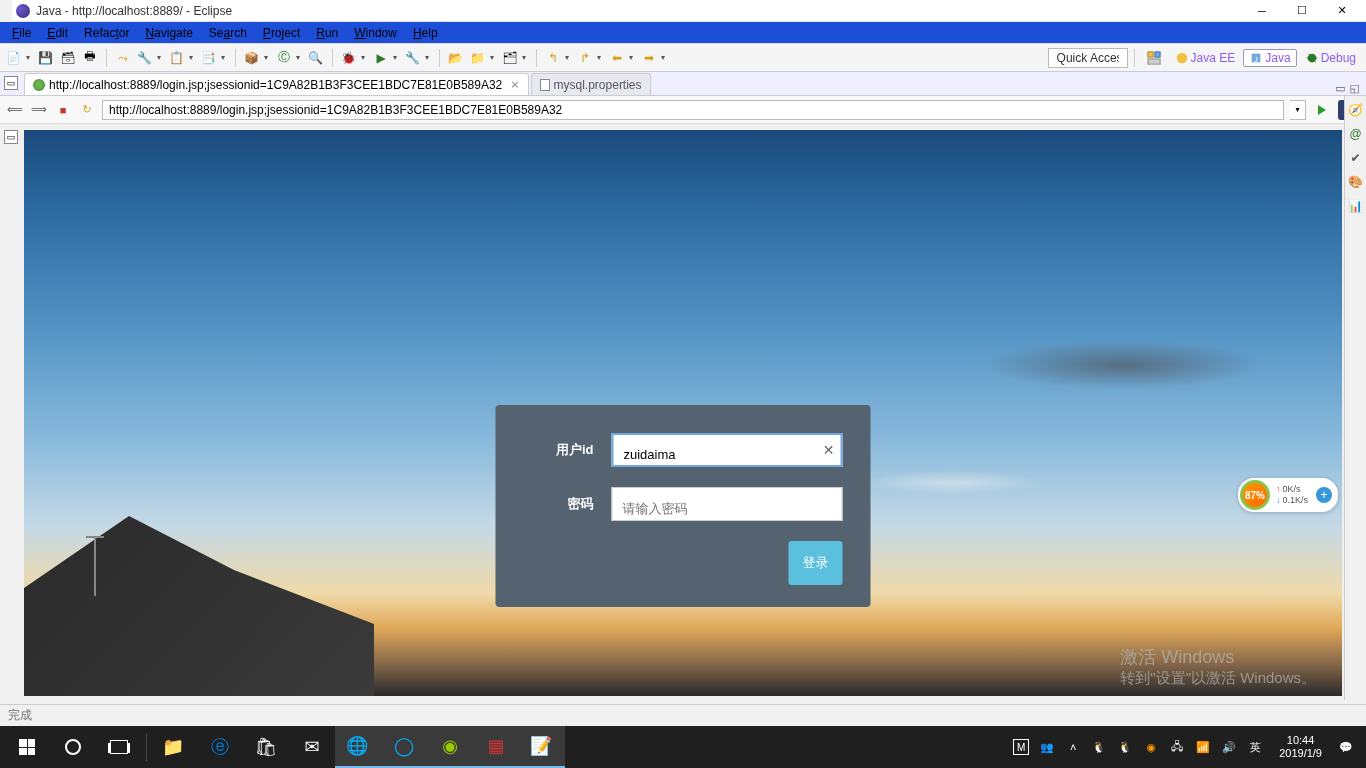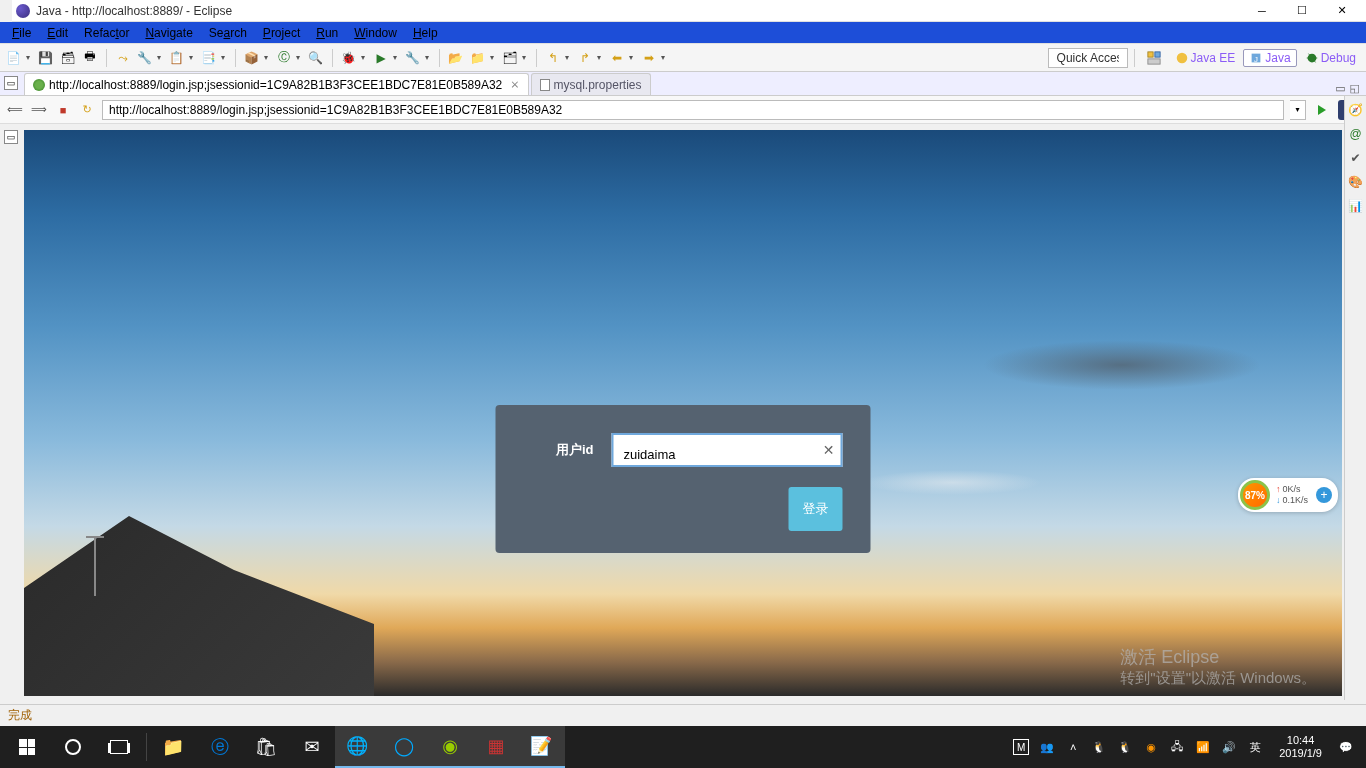--- a/index.html
+++ b/index.html
@@ -71,21 +71,21 @@
 .login-btn { background: #5bc0de; color: #fff; border: none; padding: 13px 14px; font-size: 13px; border-radius: 3px; cursor: pointer; }
 
 
 .content-left-toggle { position: absolute; left: 4px; top: 130px; width: 14px; height: 14px; border: 1px solid #888; background: #fff; font-size: 9px; display: flex; align-items: center; justify-content: center; }
 
 
 .watermark { position: absolute; right: 50px; top: 645px; color: rgba(180,180,180,0.7); font-size: 15px; text-align: left; }
 .watermark .wt { font-size: 18px; }
 
 
-.statusbar { position: absolute; left: 0; bottom: 42px; right: 0; height: 22px; background: #f0f0f0; border-top: 1px solid #ccc; font-size: 12px; padding: 2px 8px; color: #a16207; }
+.statusbar { position: absolute; left: 0; bottom: 42px; right: 0; height: 22px; background: #f0f0f0; border-top: 1px solid #ccc; font-size: 12px; padding: 2px 8px; color: #737373; }
 
 
 .speed-widget { position: absolute; right: 28px; top: 478px; display: flex; align-items: center; gap: 6px; background: #fff; border-radius: 16px; box-shadow: 0 1px 4px rgba(0,0,0,0.2); padding: 2px 6px 2px 2px; }
 .speed-circle { width: 30px; height: 30px; border-radius: 50%; background: linear-gradient(135deg, #ff9500, #ff6a00); border: 3px solid #8bc34a; display: flex; align-items: center; justify-content: center; color: #fff; font-size: 10px; font-weight: bold; }
 .speed-stats { font-size: 9px; color: #555; line-height: 11px; }
 .speed-stats .up::before { content: '↑'; color: #e74c3c; margin-right: 2px; }
 .speed-stats .down::before { content: '↓'; color: #3498db; margin-right: 2px; }
 .speed-plus { width: 16px; height: 16px; border-radius: 50%; background: #3498db; color: #fff; display: flex; align-items: center; justify-content: center; font-size: 12px; margin-left: 2px; }
 
 
@@ -254,29 +254,35 @@
     <div class="tower"></div>
 
     <div class="login-card">
       <div class="form-row">
         <div class="form-label">用户id</div>
         <div class="form-input-wrap">
           <input class="form-input" value="zuidaima" style="">
           <span class="clear-x">✕</span>
         </div>
       </div>
+      <div class="form-row">
+        <div class="form-label">密码</div>
+        <div class="form-input-wrap">
+          <input class="form-input plain" type="password" placeholder="请输入密码" style="">
+        </div>
+      </div>
       <div class="btn-row">
         <button class="login-btn">登录</button>
       </div>
     </div>
   </div>
 </div>
 
 <div class="watermark">
-  <div class="wt">激活 Eclipse</div>
+  <div class="wt">激活 Windows</div>
   <div>转到"设置"以激活 Windows。</div>
 </div>
 
 <div class="speed-widget">
   <div class="speed-circle">87%</div>
   <div class="speed-stats">
     <div class="up">0K/s</div>
     <div class="down">0.1K/s</div>
   </div>
   <div class="speed-plus">+</div>

